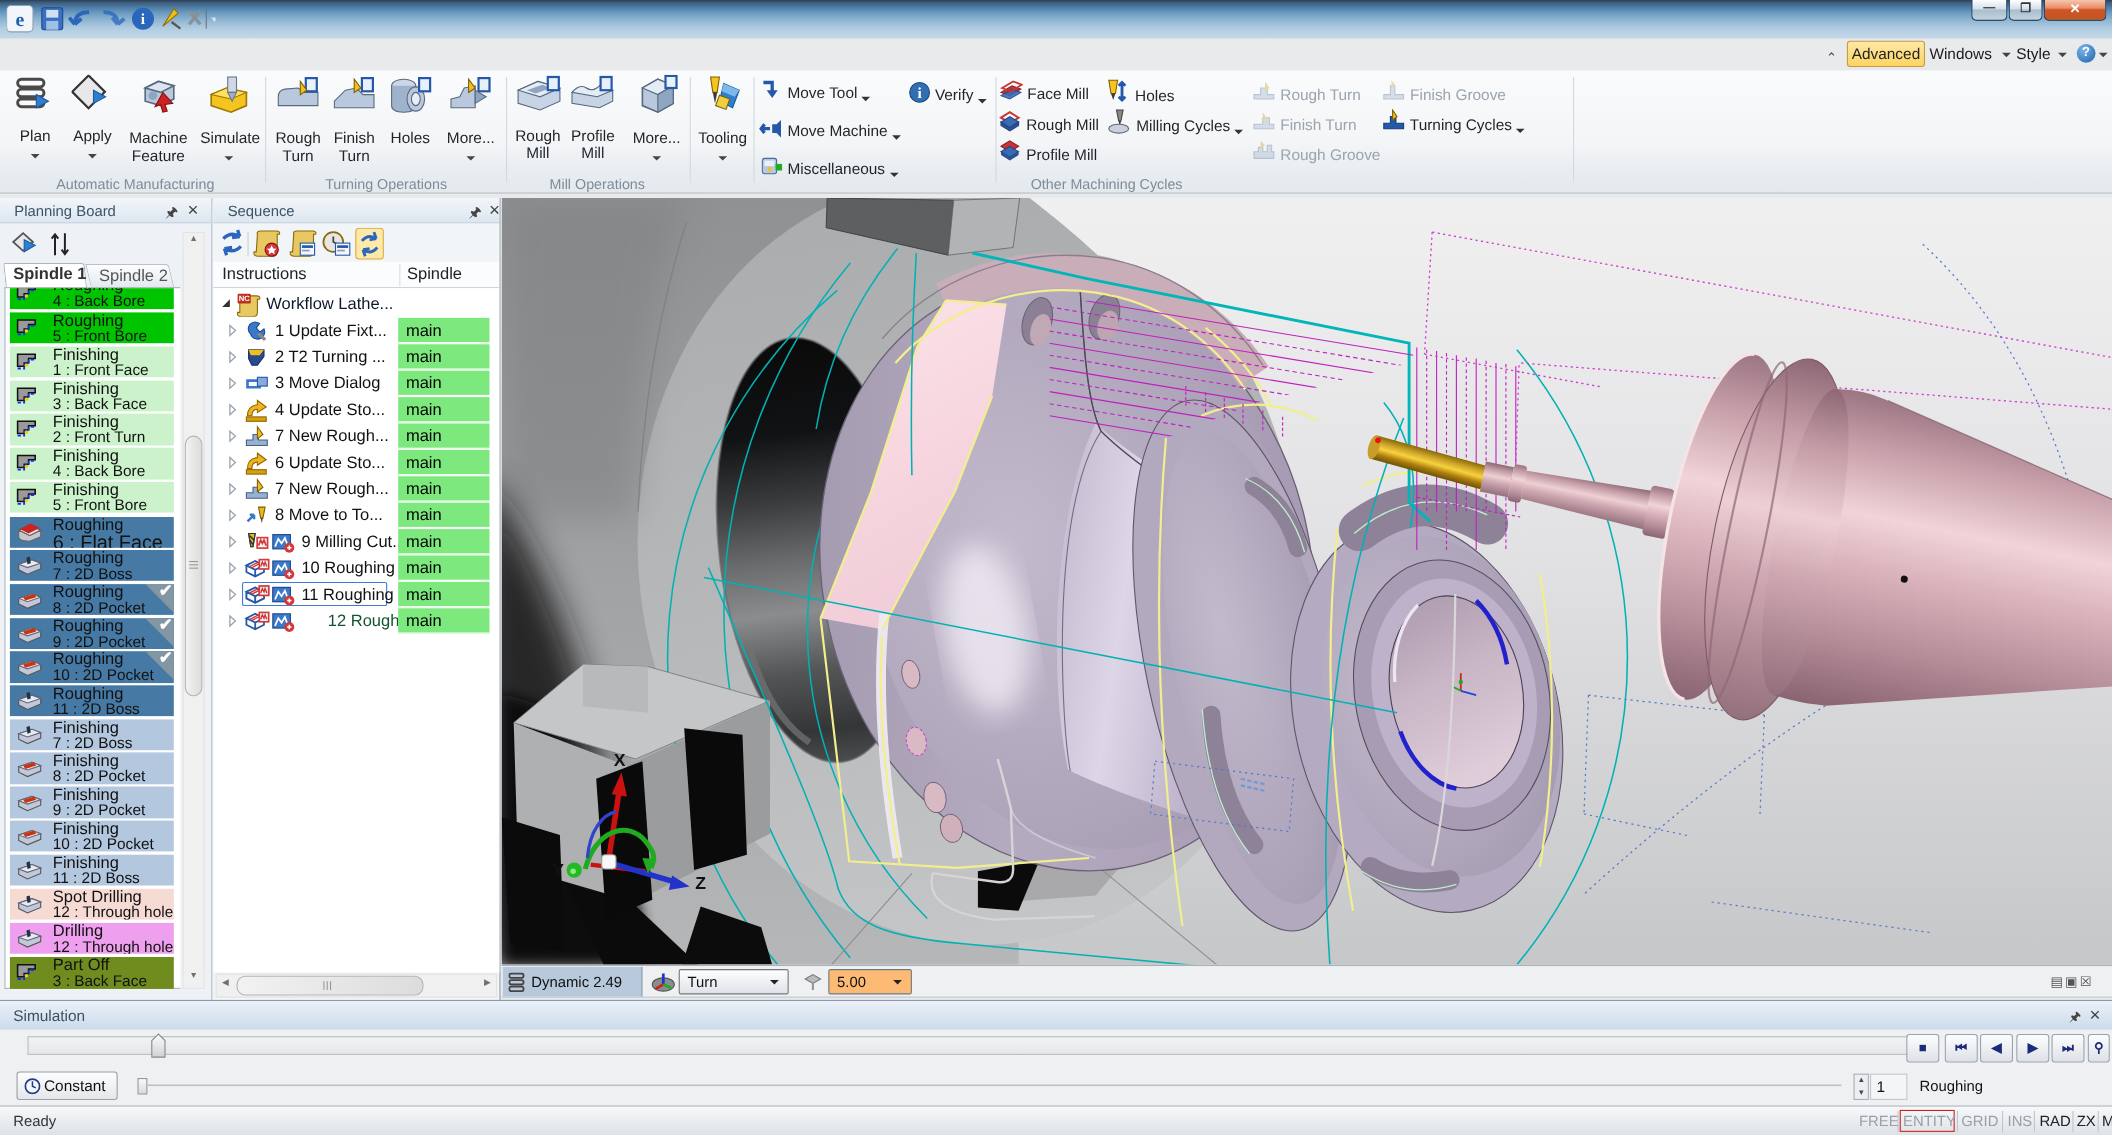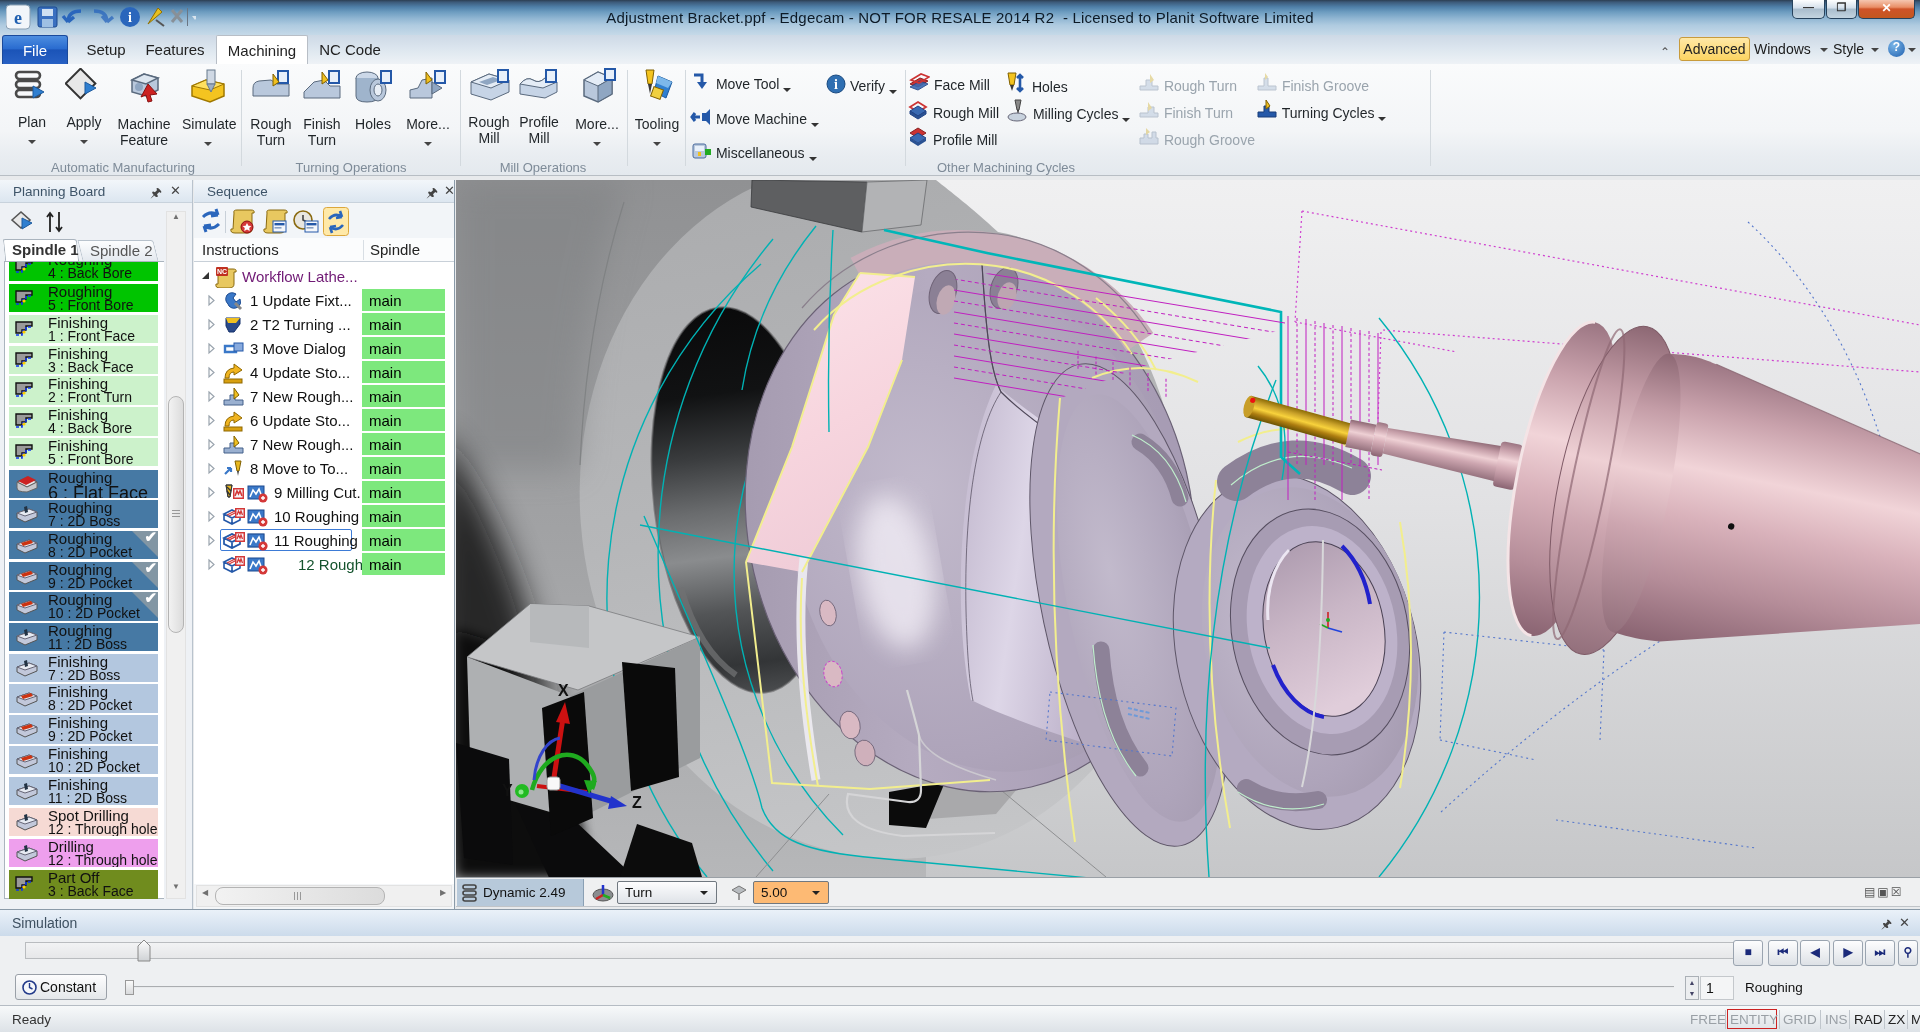--- a/index.html
+++ b/index.html
@@ -85,38 +85,30 @@
       <path d="M88 7 Q101 7 101 18 M101 18 L96 12 M101 18 L107 13" stroke="#2a66bc" stroke-width="3.4" fill="none" opacity="0.75"></path>
       <circle cx="124" cy="13" r="10" fill="#2a66bc"></circle>
         <text x="124" y="18" text-anchor="middle" font-size="14" font-weight="bold" fill="#fff" font-family="Liberation Serif">i</text>
       <path d="M142 20 L152 4 L156 8 Z" fill="#e8c020" stroke="#907000"></path>
         <path d="M150 16 L158 22" stroke="#555" stroke-width="2"></path>
       <path d="M166 6 L176 18 M176 6 L166 18" stroke="#889098" stroke-width="3"></path>
       <rect x="181" y="4" width="1" height="18" fill="#6a7684"></rect>
       <path d="M186 12 l6 0 l-3 4 z" fill="#d8e4ee"></path>
     </svg>
   </div>
-  <div class="abs" id="title-text">Adjustment Bracket.ppf - Edgecam - NOT FOR RESALE 2014 R2&nbsp; - Licensed to Planit Software Limited</div>
   <div class="abs winbtn" id="btn-min" style="left:1792px; width:33px;">
       <span>—</span>
     </div>
   <div class="abs winbtn" id="btn-max" style="left:1826px; width:31px;">
       <span>❐</span>
     </div>
   <div class="abs winbtn" id="btn-close" style="left:1858px; width:57px;">
       <span>✕</span>
     </div>
 
-  <div class="abs" id="tabrow">
-    <div class="tab" id="tab-file">File</div>
-    <div class="tab" style="left:76px; width:60px;">Setup</div>
-    <div class="tab" style="left:141px; width:68px;">Features</div>
-    <div class="tab" id="tab-active">Machining</div>
-    <div class="tab" style="left:315px; width:70px;">NC Code</div>
-  </div>
   <div class="abs" style="left:1660px; top:45px; font-size:12px; color:#555;">⌃</div>
   <div class="abs" id="adv-box">Advanced</div>
   <div class="abs menu-txt" style="left:1754px;">Windows</div>
   <div class="abs dropar" style="left:1820px; top:48px;"></div>
   <div class="abs menu-txt" style="left:1833px;">Style</div>
   <div class="abs dropar" style="left:1871px; top:48px;"></div>
   <div class="abs" style="left:1888px; top:40px; width:17px; height:17px; border-radius:50%; background:radial-gradient(circle at 35% 30%,#7ab6e8,#1f5fae); color:#fff; font-size:12px; font-weight:bold; text-align:center;">?</div>
   <div class="abs dropar" style="left:1908px; top:48px;"></div>
 
   <div class="abs" id="ribbon">
@@ -586,21 +578,21 @@
     <div id="sqrows">
 <div class="abs" style="left:0; top:85px; width:260px; height:24px;">
           <svg class="abs" style="left:6px;" width="12" height="24">
             <path d="M2 14 L9 14 L9 7 Z" fill="#333"></path>
           </svg>
           <svg class="abs" style="left:20px; top:1px;" width="24" height="22" viewBox="0 0 24 22">
             <path d="M4 6 Q3 3 7 3 L19 3 Q23 3 22 6 L20 6 L20 18 Q20 22 15 22 L6 22 Q1 22 2 18 L4 18 Z" fill="#e8c860" stroke="#8a6a10"></path>
             <rect x="2" y="1" width="12" height="9" rx="1" fill="#c03020"></rect>
             <text x="8" y="8" text-anchor="middle" font-size="7" font-weight="bold" fill="#fff">NC</text>
           </svg>
-          <div class="abs" style="left:48px; top:3px; font-size:15px; color:#701a75; white-space:nowrap;">Workflow Lathe...</div>
+          <div class="abs" style="left:48px; top:3px; font-size:15px; color:#0f172a; white-space:nowrap;">Workflow Lathe...</div>
         </div>
 <div class="abs" style="left:0; top:109px; width:260px; height:24px;">
           <svg class="abs" style="left:12px;" width="12" height="24">
             <path d="M3 7 L8 11.5 L3 16 Z" fill="none" stroke="#9aa4ae" stroke-width="1.2"></path>
           </svg>
           <svg class="abs" style="left:28px; top:1px;" width="24" height="22" viewBox="0 0 24 22">
             <path d="M6 14 Q2 10 5 5 Q9 1 14 4 L11 8 L14 12 L18 9 Q20 14 16 17 Q11 20 7 16 Z" fill="#3a78c8" stroke="#1c4a90"></path>
             <path d="M13 13 L19 19" stroke="#888" stroke-width="3"></path>
           </svg>
           <div class="abs" style="left:56px; top:3px; font-size:15px; color:#111; white-space:nowrap;">1 Update Fixt...</div>

